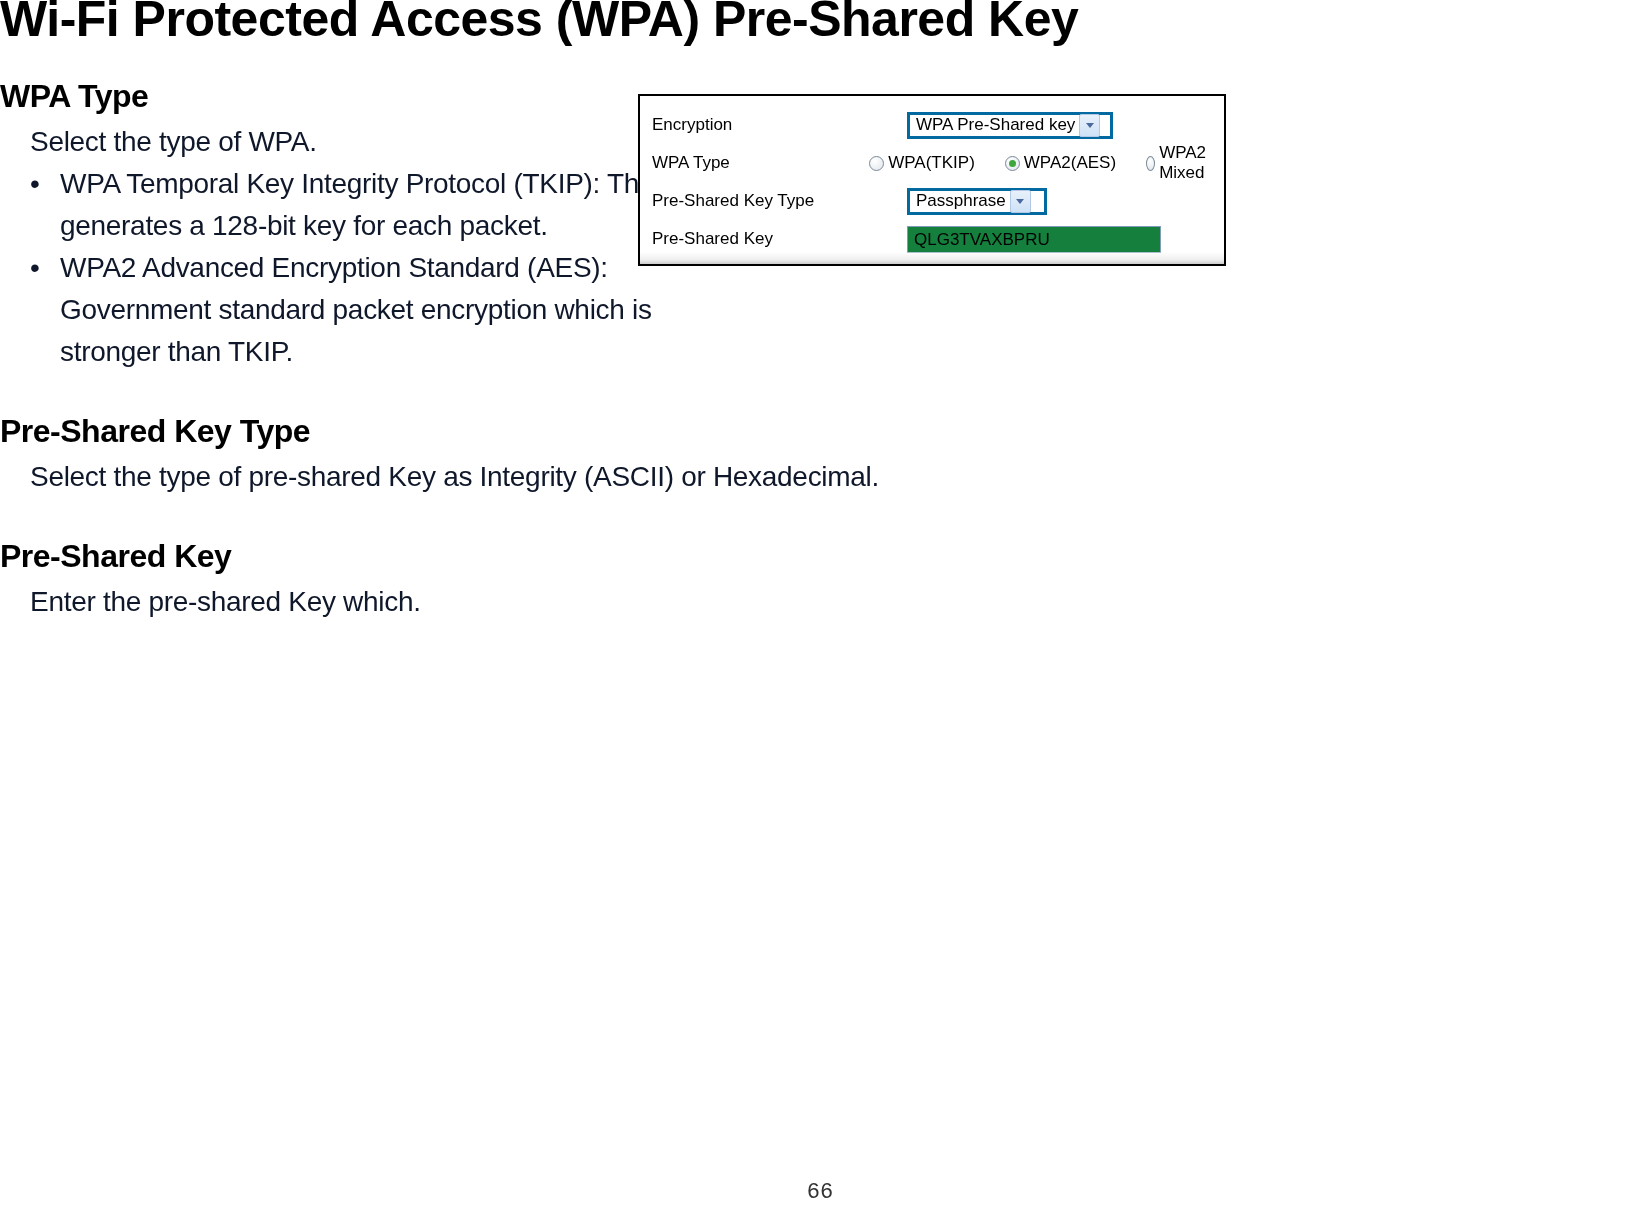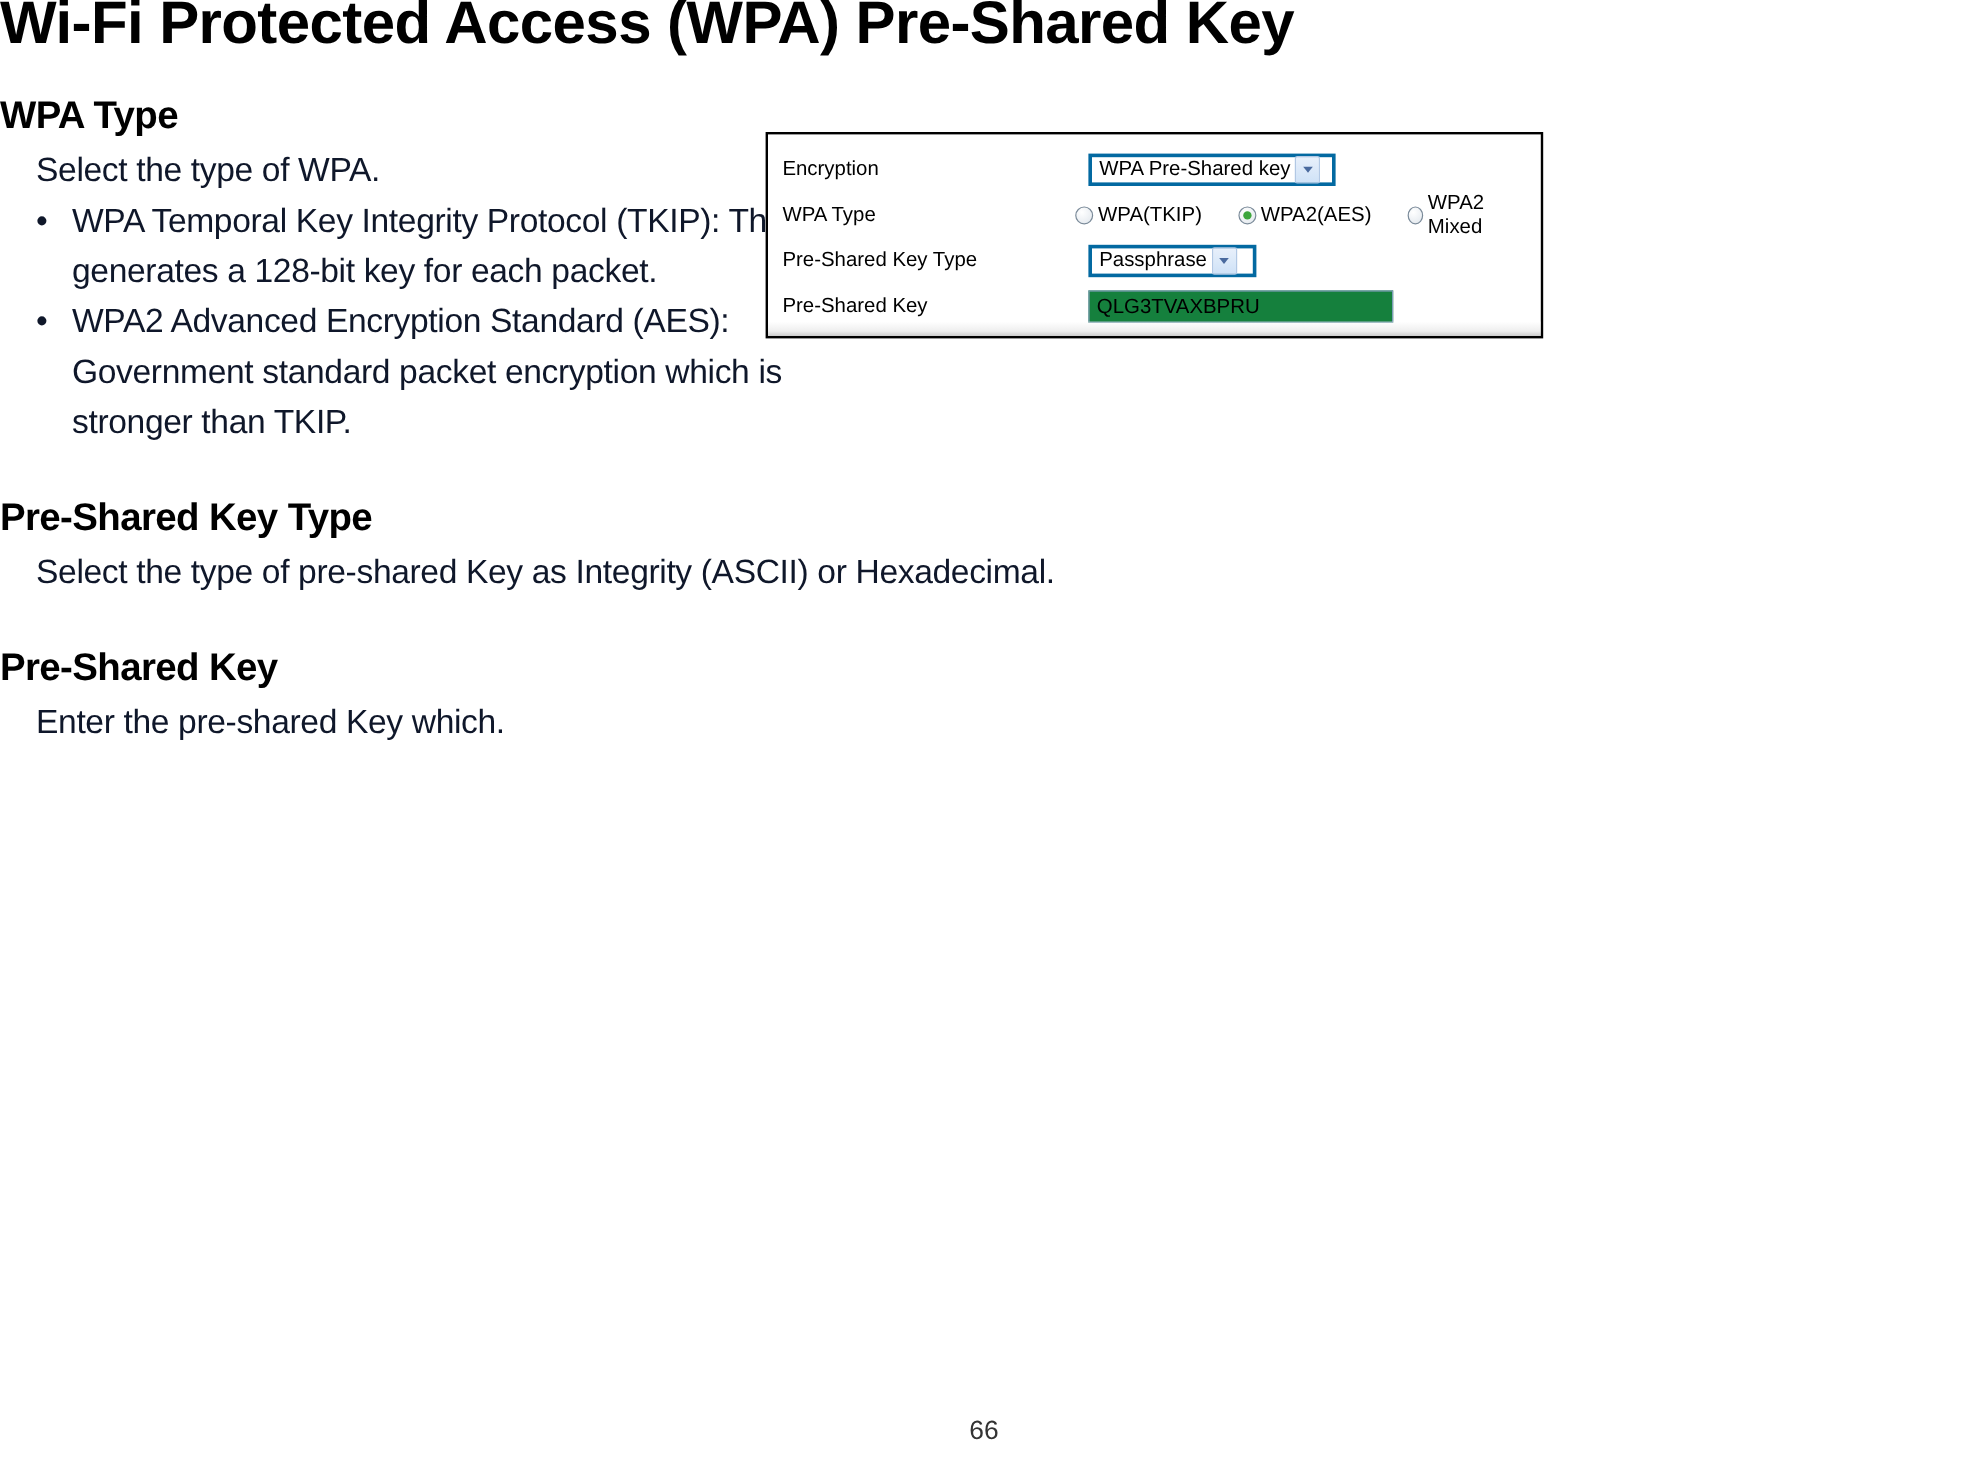--- a/index.html
+++ b/index.html
@@ -74,28 +74,29 @@
   }
   .page-number{
     position:absolute;
     left:0;
     right:0;
     bottom:26px;
     text-align:center;
     font-size:22px;
     color:#333;
     font-stretch:condensed;
+    font-family:Liberation Mono, monospace;
   }
 
   
   .panel{
     position:absolute;
     left:638px;
-    top:110px;
-    width:648px;
+    top:94px;
+    width:588px;
     height:172px;
     border:2px solid #000;
     background:#fff;
     font-family:Tahoma,Arial,sans-serif;
     font-stretch:normal;
     color:#000;
     box-sizing:border-box;
   }
   .panel-inner{
     padding:10px 12px 8px 12px;

